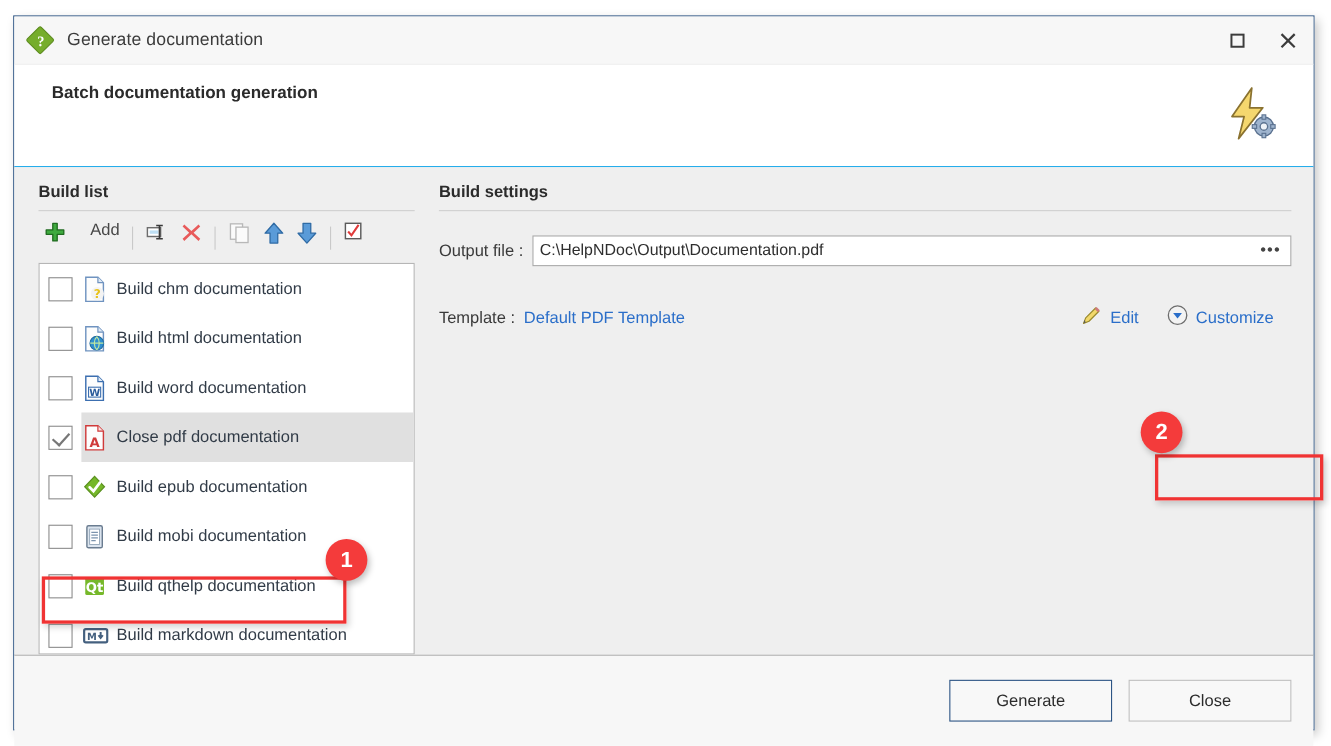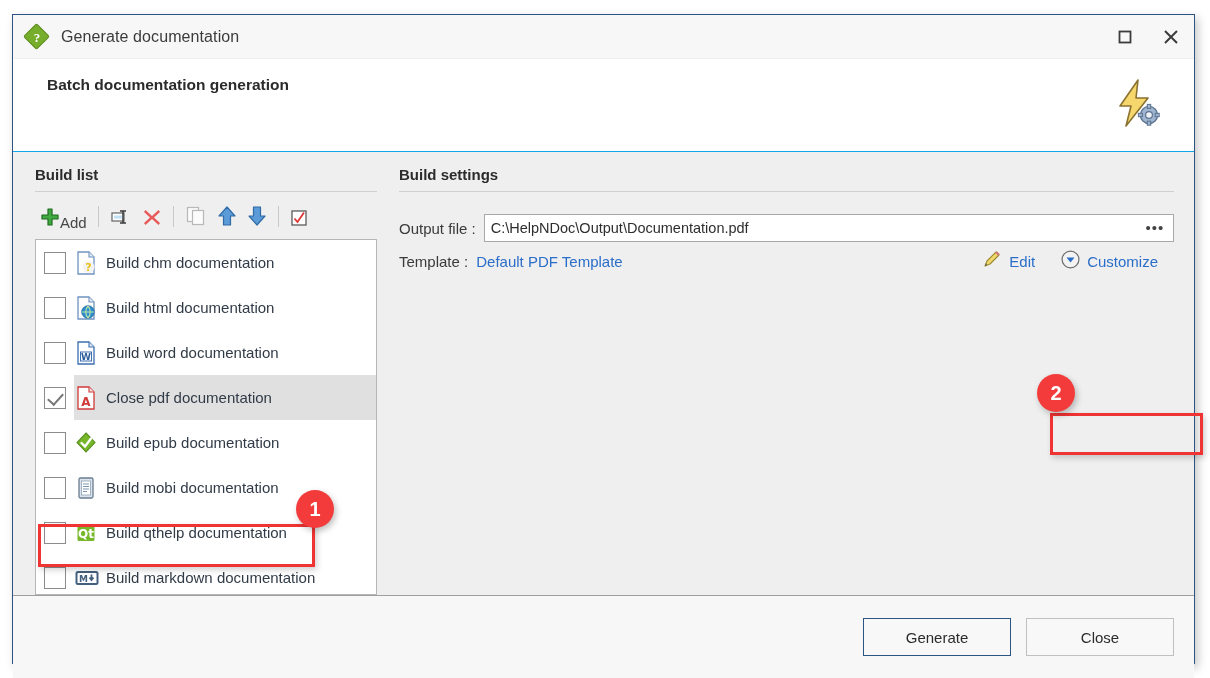--- a/index.html
+++ b/index.html
@@ -133,23 +133,23 @@
   .toolbar {
     height: 34px;
     display: flex;
     align-items: center;
     gap: 0px;
     margin-bottom: 6px;
   }
   .tb-item {
     height: 30px;
     display: flex;
-    align-items: flex-end;
+    align-items: flex-start;
     padding: 0 5px;
-    gap: 0;
+    gap: 22px;
   }
   .tb-label { font-size: 15px; color: #474747; }
   .tb-sep {
     width: 1px; height: 21px;
     background: #c9c9c9;
     margin: 0 6px;
   }
 
   
   .listbox {
@@ -226,21 +226,21 @@
     width: 24px;
     text-align: center;
     color: #444444;
     font-size: 15px;
     letter-spacing: 1px;
     line-height: 12px;
   }
   .tmpl-row {
     display: flex;
     align-items: center;
-    margin-top: 10px;
+    margin-top: 38px;
     height: 26px;
     text-align: right;
   }
   .link {
     color: #2a6ec9;
     font-size: 15px;
   }
   .tmpl-spacer { flex: 1 1 auto; }
   .action {
     display: flex;

